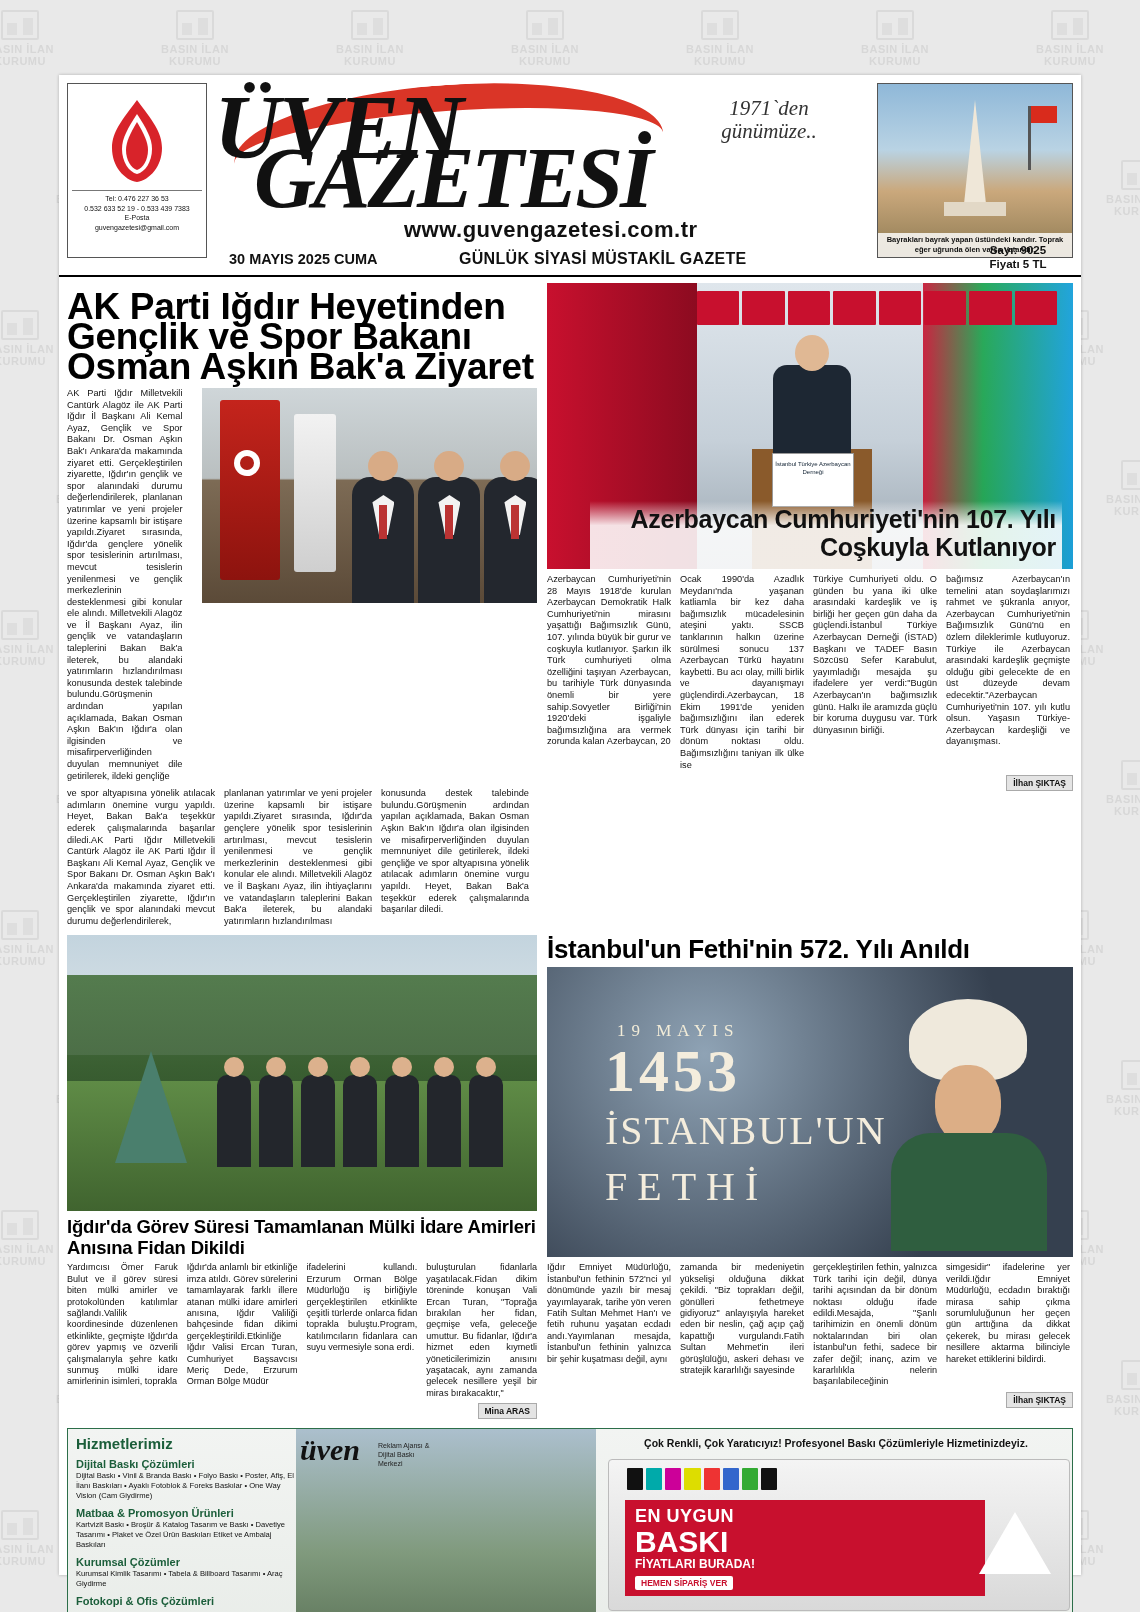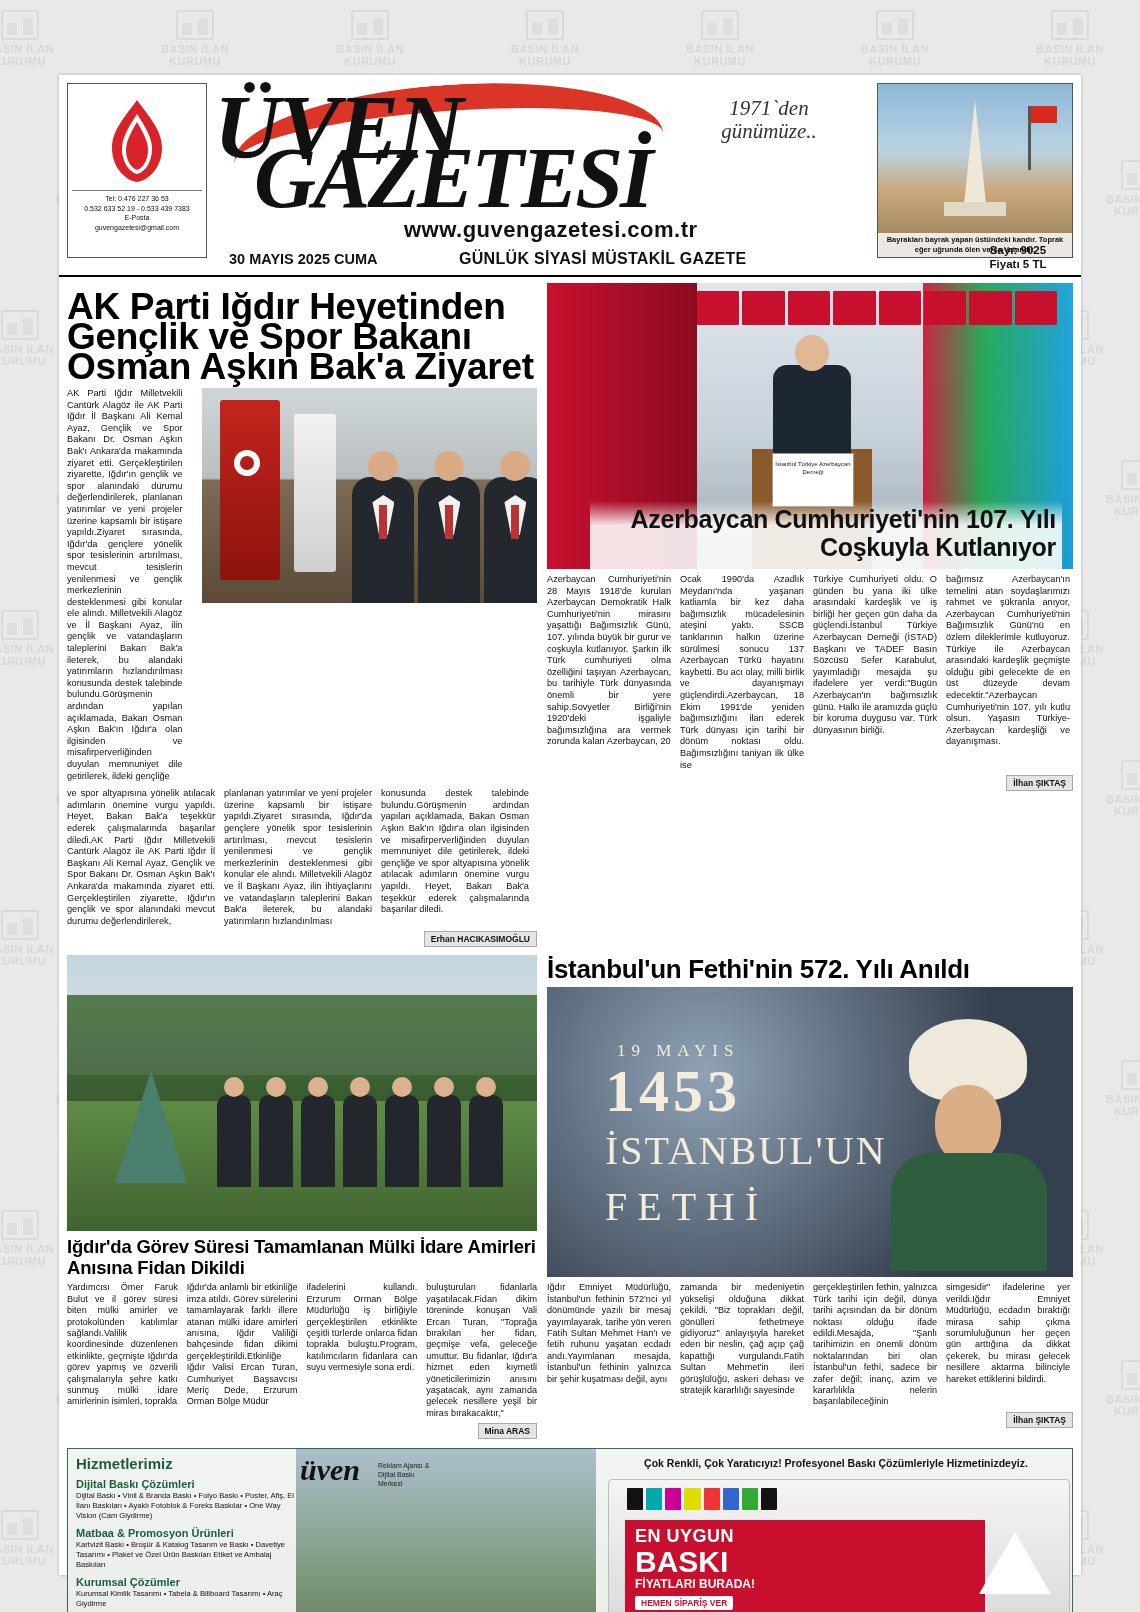--- a/index.html
+++ b/index.html
@@ -408,23 +408,20 @@
                 <div class="shirt"></div>
                 <div class="tie"></div>
               </div>
           </div>
         </div>
         <div class="body3">
           <div class="c">ve spor altyapısına yönelik atılacak adımların önemine vurgu yapıldı. Heyet, Bakan Bak'a teşekkür ederek çalışmalarında başarılar diledi.AK Parti Iğdır Milletvekili Cantürk Alagöz ile AK Parti Iğdır İl Başkanı Ali Kemal Ayaz, Gençlik ve Spor Bakanı Dr. Osman Aşkın Bak'ı Ankara'da makamında ziyaret etti. Gerçekleştirilen ziyarette, Iğdır'ın gençlik ve spor alanındaki mevcut durumu değerlendirilerek,</div>
           <div class="c">planlanan yatırımlar ve yeni projeler üzerine kapsamlı bir istişare yapıldı.Ziyaret sırasında, Iğdır'da gençlere yönelik spor tesislerinin artırılması, mevcut tesislerin yenilenmesi ve gençlik merkezlerinin desteklenmesi gibi konular ele alındı. Milletvekili Alagöz ve İl Başkanı Ayaz, ilin ihtiyaçlarını ve vatandaşların taleplerini Bakan Bak'a ileterek, bu alandaki yatırımların hızlandırılması</div>
           <div class="c">konusunda destek talebinde bulundu.Görüşmenin ardından yapılan açıklamada, Bakan Osman Aşkın Bak'ın Iğdır'a olan ilgisinden ve misafirperverliğinden duyulan memnuniyet dile getirilerek, ildeki gençliğe ve spor altyapısına yönelik atılacak adımların önemine vurgu yapıldı. Heyet, Bakan Bak'a teşekkür ederek çalışmalarında başarılar diledi.</div>
         </div>
-        <div class="byline-wrap">
-          <span class="byline">Erhan HACIKASIMOĞLU</span>
-        </div>
       </div>
 
       <div class="col-right">
         <div class="r-photo">
           <div class="rp-wall"></div>
           <div class="rp-curtain"></div>
           <div class="rp-curtain2"></div>
           <div class="rp-flagstrip">
             <i></i>
               <i></i>

